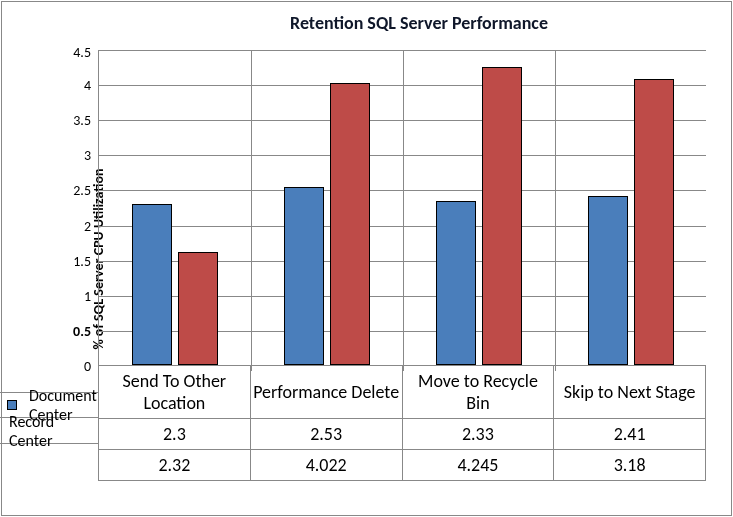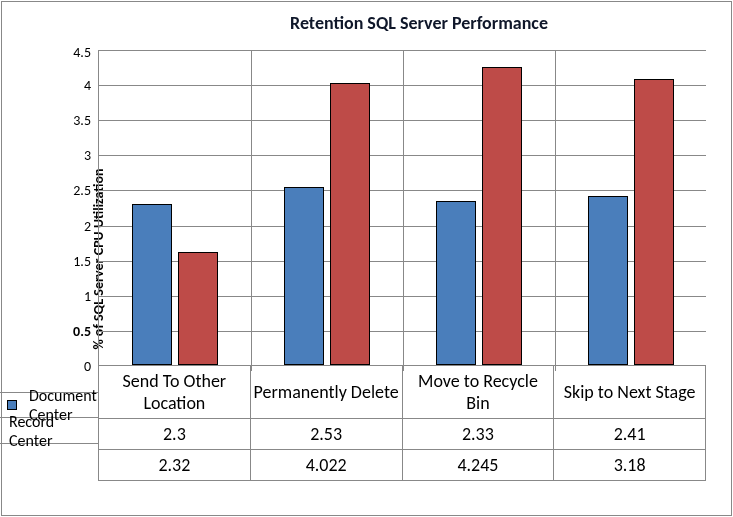--- a/index.html
+++ b/index.html
@@ -156,21 +156,21 @@
   <table class="xtable">
     <colgroup>
       <col style="width:152px">
         <col style="width:152px">
         <col style="width:152px">
         <col style="width:152px">
     </colgroup>
     <tbody>
         <tr>
       <th>Send To Other Location</th>
-      <th>Permanently Delete</th>
+      <th>Performance Delete</th>
       <th>Move to Recycle Bin</th>
       <th>Skip to Next Stage</th>
     </tr>
     <tr>
       <td>2.3</td>
       <td>2.53</td>
       <td>2.33</td>
       <td>2.41</td>
     </tr>
     <tr>

